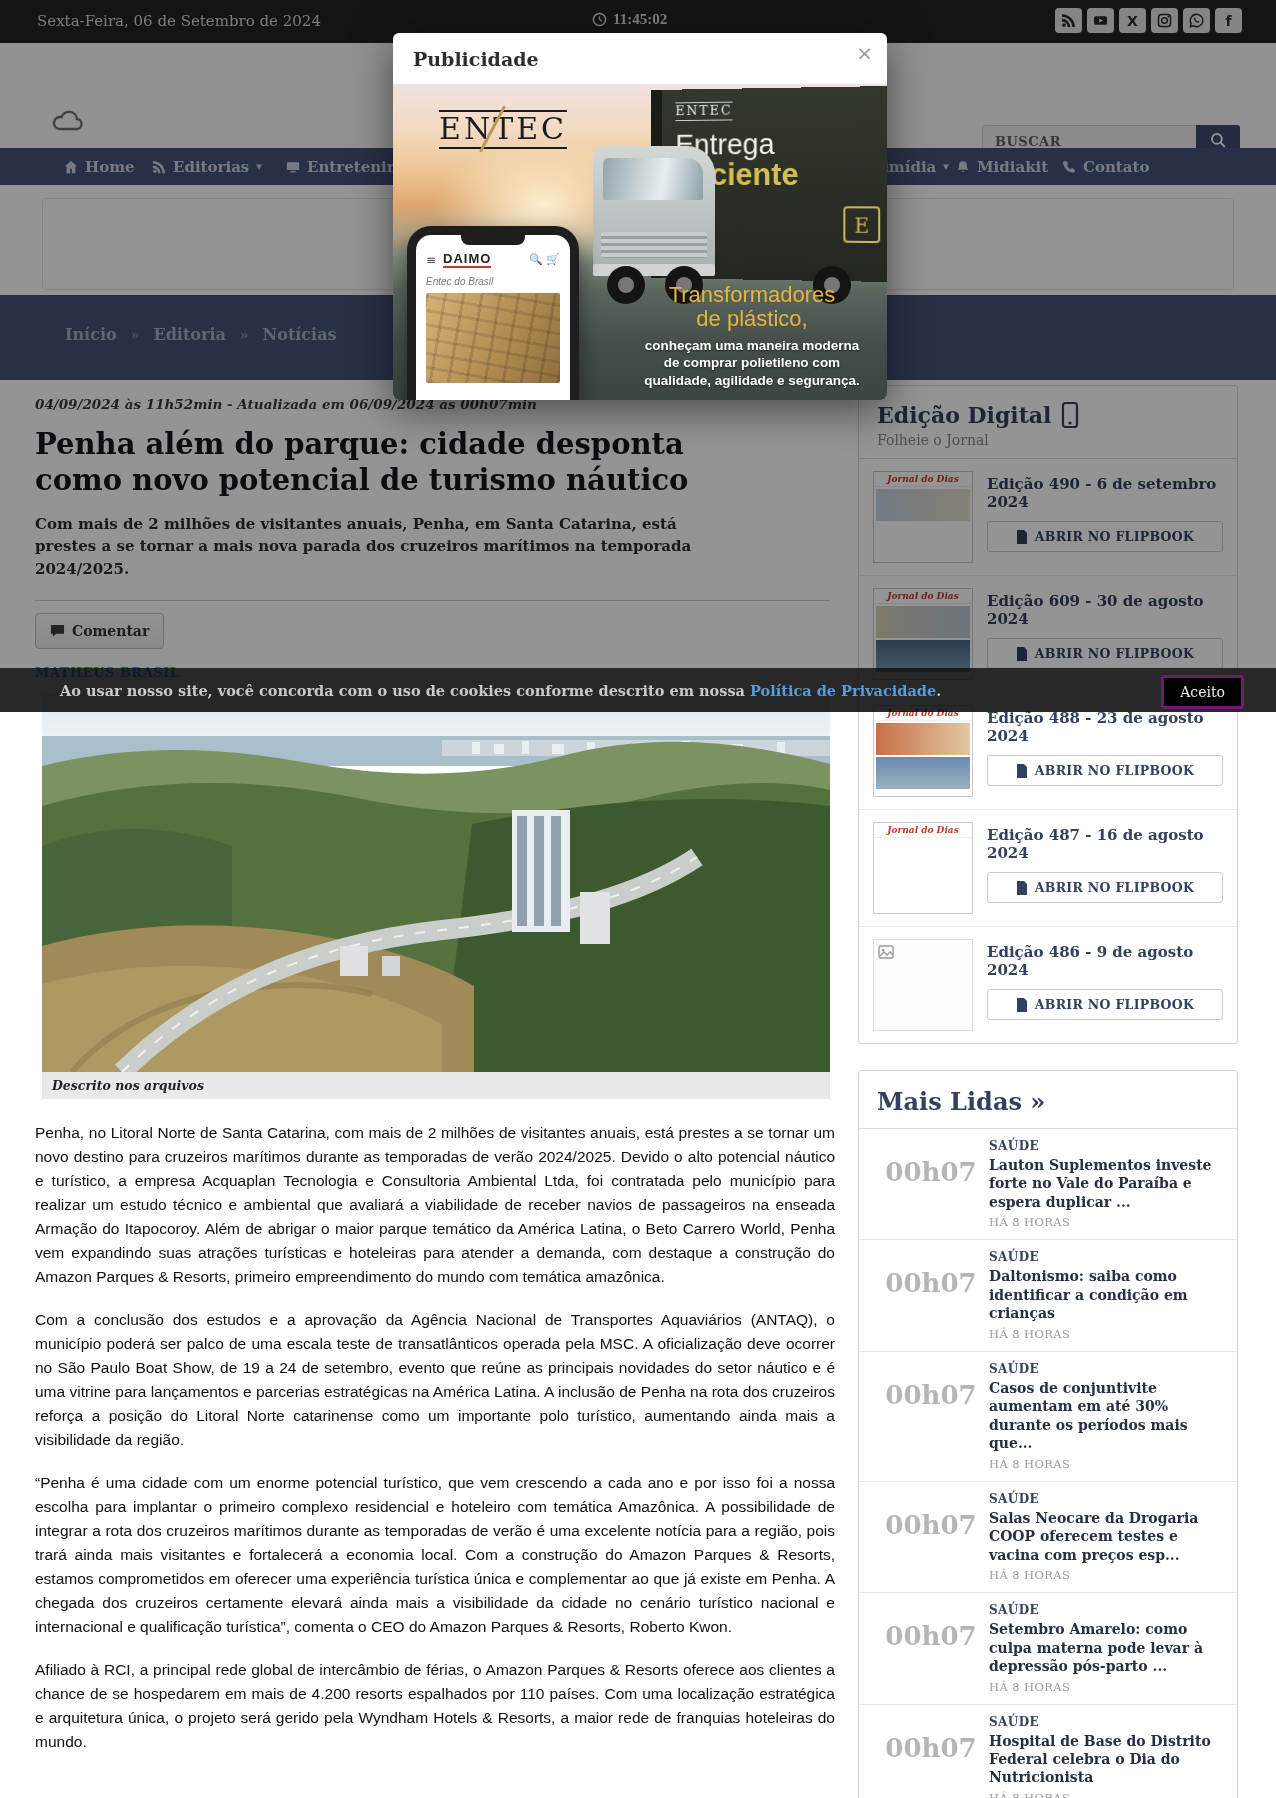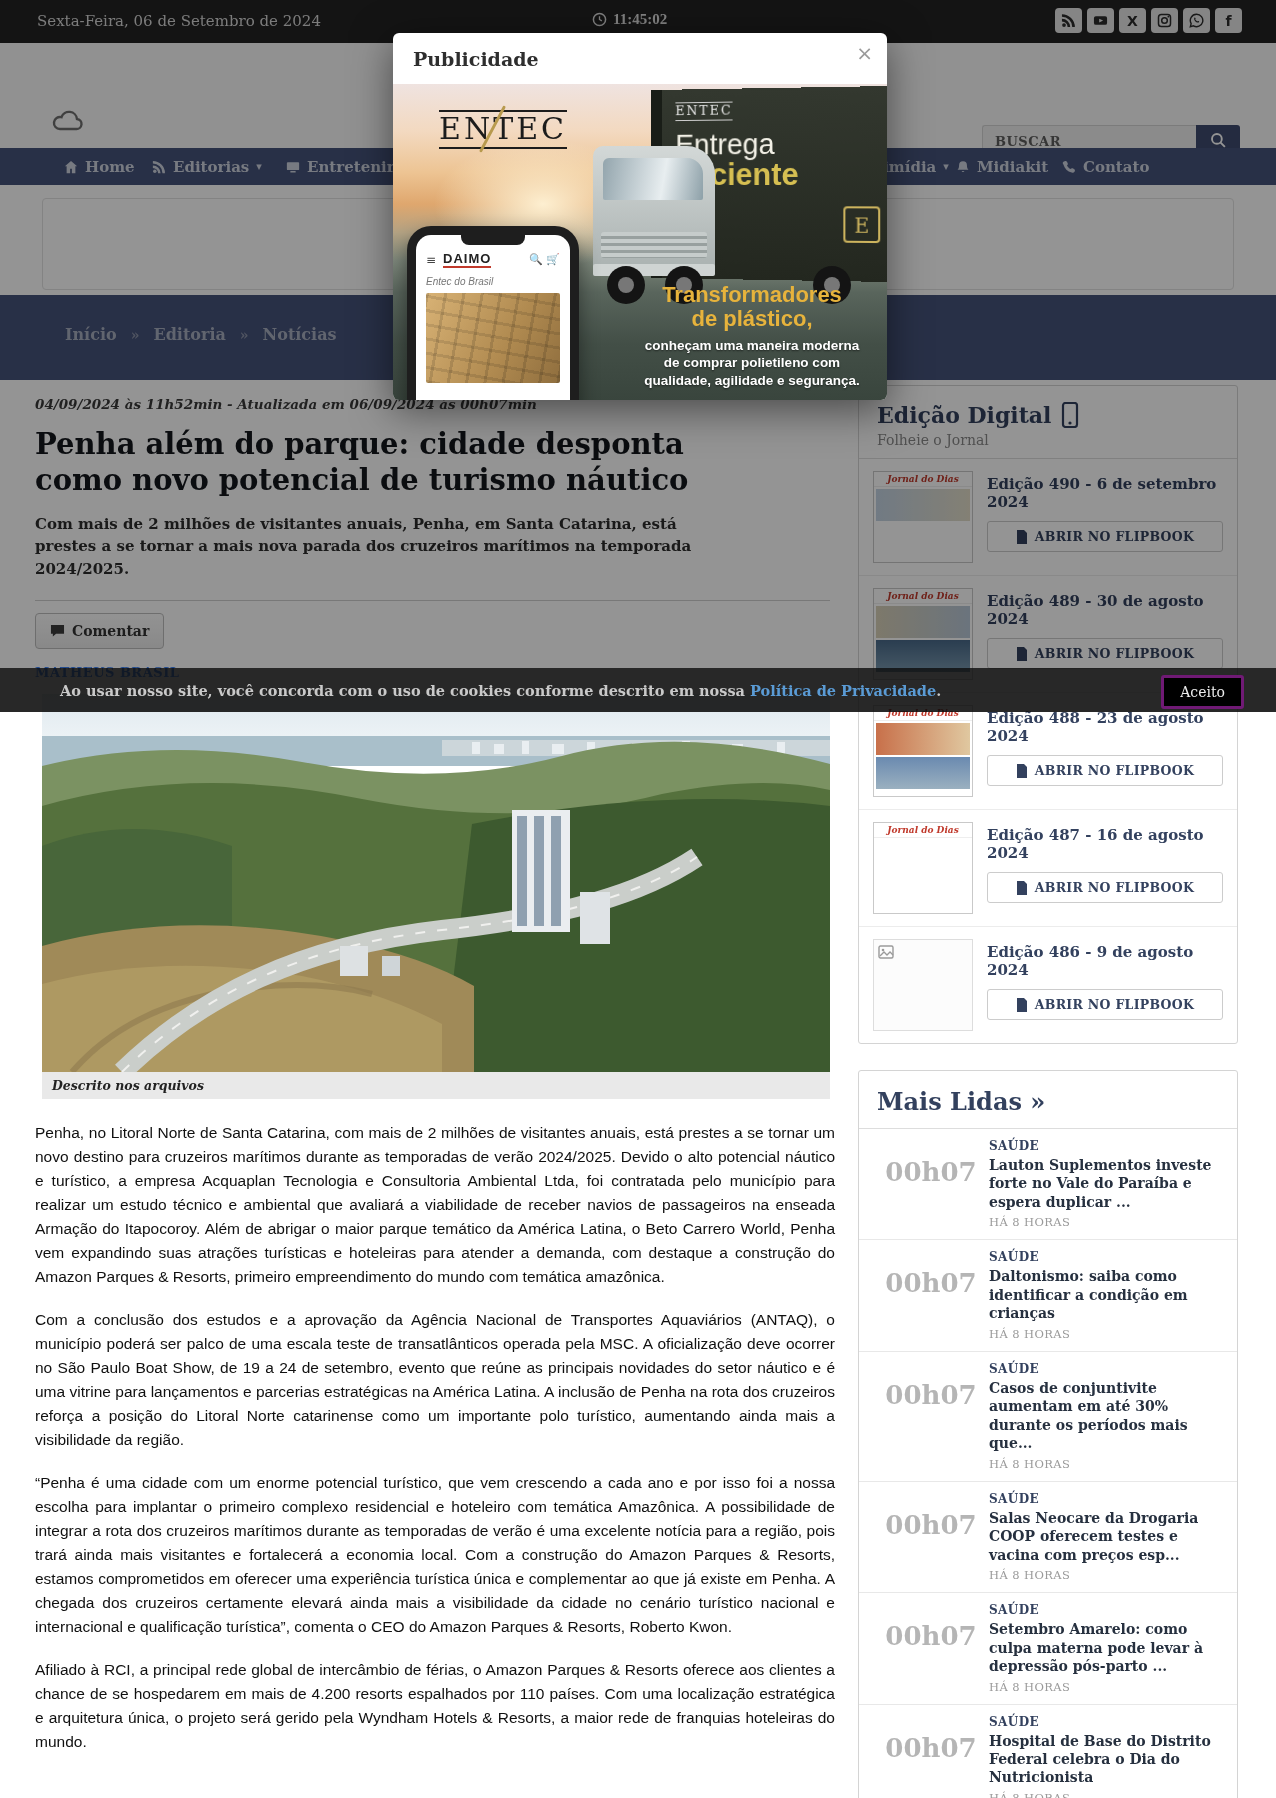--- a/index.html
+++ b/index.html
@@ -128,21 +128,21 @@
       border-radius:4px; color:#cdb45e; font-family:"DejaVu Serif",serif; font-size:20px; text-align:center; line-height:34px;}
   .cab{ position:absolute; left:200px; top:62px; width:122px; height:130px;
       background:linear-gradient(180deg,#d3d8d7,#a8b0af); border-radius:10px 28px 4px 4px;}
   .cab .win{ position:absolute; left:10px; top:12px; width:100px; height:42px; background:linear-gradient(100deg,#93a5ad,#e8eef0 60%,#8da0a8); border-radius:6px 16px 2px 2px;}
   .cab .grille{ position:absolute; left:8px; bottom:18px; width:106px; height:26px;
       background:repeating-linear-gradient(180deg,#c6cccb 0 4px,#98a09f 4px 7px); border-radius:3px;}
   .cab .bumper{ position:absolute; left:0; bottom:0; width:122px; height:12px; background:#cfd4d3; border-radius:2px;}
   .wheel{ position:absolute; width:38px; height:38px; background:#141414; border-radius:50%; top:182px;}
   .wheel::after{ content:""; position:absolute; left:11px; top:11px; width:16px; height:16px; background:#777; border-radius:50%;}
   .ad-text{ position:absolute; right:10px; bottom:10px; width:250px; text-align:center;}
-  .at-1{ font-weight:bold; font-size:22px; color:#e7b33c; line-height:1.08;}
+  .at-1{ font-weight:normal; font-size:22px; color:#e7b33c; line-height:1.08;}
   .at-2{ font-weight:bold; font-size:13.5px; color:#fff; line-height:1.32; margin-top:6px; text-shadow:0 1px 2px rgba(0,0,0,.55);}
   .phone{ position:absolute; left:14px; top:142px; width:172px; height:210px; background:#1e1e1e; border-radius:24px;
       padding:9px; box-shadow:0 10px 20px rgba(0,0,0,.45);}
   .phone .screen{ background:#fff; border-radius:15px; height:100%; overflow:hidden; position:relative;}
   .phone .notch{ position:absolute; left:50%; top:0; transform:translateX(-50%); width:64px; height:10px; background:#1e1e1e; border-radius:0 0 8px 8px;}
   .p-head{ display:flex; align-items:center; gap:7px; padding:16px 10px 4px;}
   .p-menu{ font-family:"DejaVu Sans",sans-serif; color:#444; font-size:12px;}
   .p-brand{ font-family:"Liberation Sans",sans-serif; font-weight:bold; font-size:13px; letter-spacing:1px; color:#222; border-bottom:2px solid #c0392b;}
   .p-icons{ margin-left:auto; color:#555; font-size:11px; font-family:"DejaVu Sans",sans-serif;}
   .p-sub{ padding:4px 10px 2px; font-size:10px; color:#777; font-style:italic;}
@@ -363,21 +363,21 @@
         </div>
       </div>
 
       <div class="ed-row" data-name="edition-row">
         <div class="thumb" data-name="edition-thumbnail">
           <div class="mast">Jornal do Dias</div>
           <div class="ph p1"></div>
             <div class="ph p2"></div>
         </div>
         <div class="ed-info">
-          <div class="ed-title" data-name="edition-title">Edição 489 - 30 de agosto 2024</div>
+          <div class="ed-title" data-name="edition-title">Edição 609 - 30 de agosto 2024</div>
           <button class="flip-btn" data-name="flipbook-button">
             <svg data-name="document-icon" width="12" height="14" viewBox="0 0 12 14" fill="#33415e">
                 <path d="M1 0h7l3 3v11H1z"></path>
               </svg>
             <span>ABRIR NO FLIPBOOK</span>
           </button>
         </div>
       </div>
 
       <div class="ed-row" data-name="edition-row">

